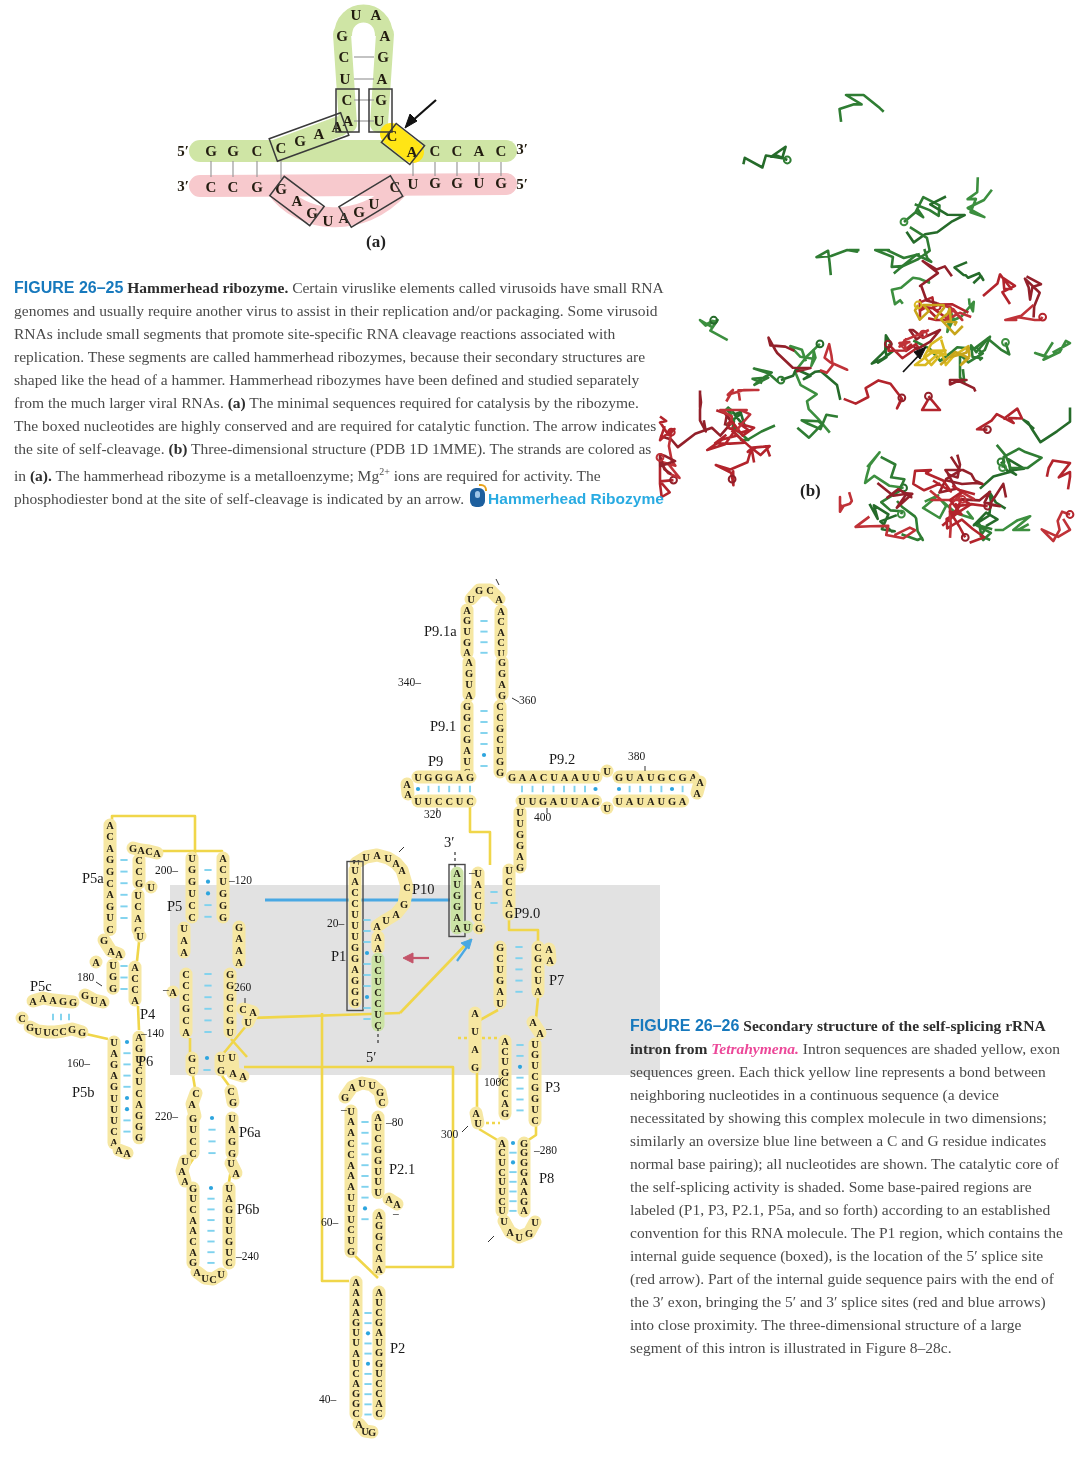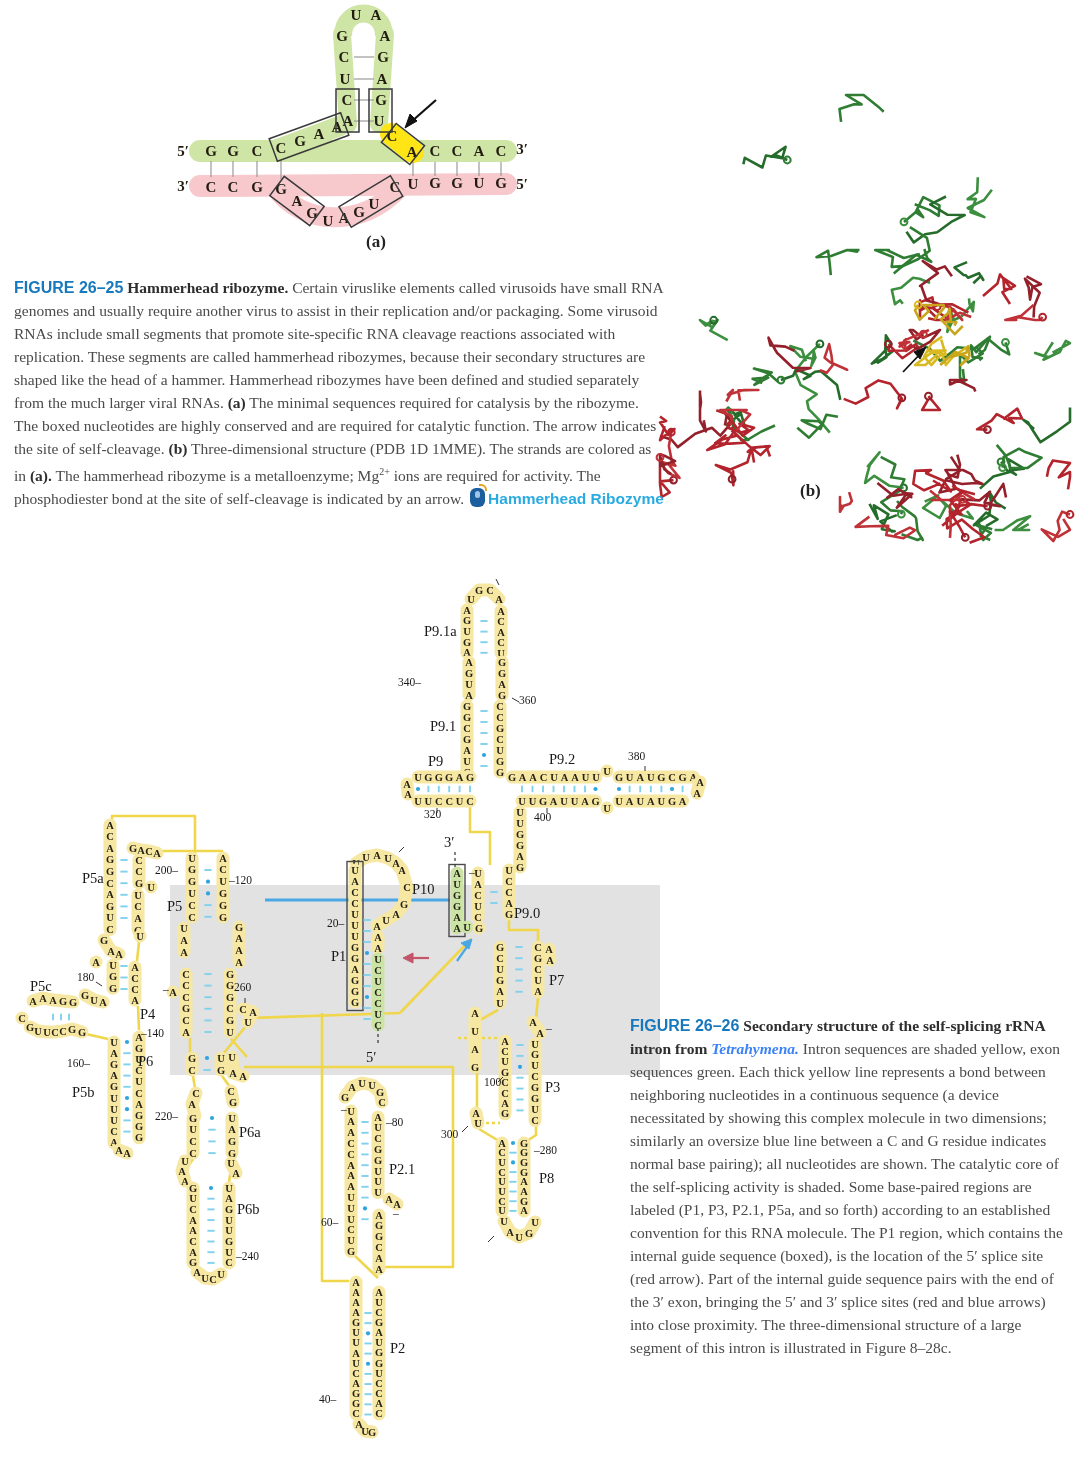--- a/index.html
+++ b/index.html
@@ -2,21 +2,21 @@
 <html><head>
 <meta charset="utf-8">
 <style>
   html,body{margin:0;padding:0;background:#fff;}
   #page{position:relative;width:1080px;height:1470px;background:#fff;overflow:hidden;
         font-family:"Liberation Serif",serif;color:#3a3a3a;}
   .fig-svg{position:absolute;}
   .caption{position:absolute;font-size:15.5px;line-height:23px;color:#4a4a4a;text-align:left;}
   .caption .figlab{font-family:"Liberation Sans",sans-serif;font-weight:bold;color:#1779bd;font-size:16px;}
   .caption .b{font-weight:bold;color:#2e2e2e;}
-  .caption .bi{font-weight:bold;font-style:italic;color:#3b82f6;}
+  .caption .bi{font-weight:bold;font-style:italic;color:#ec4899;}
   .caption .sup{vertical-align:super;font-size:10px;}
   .caption .figlink{font-family:"Liberation Sans",sans-serif;font-weight:bold;color:#29abe2;}
   .mouse-icon{display:inline-block;width:15px;height:19px;background:#1d5f9e;border-radius:6px;
               position:relative;vertical-align:-3px;margin:0 3px 0 6px;}
   .mouse-icon:before{content:"";position:absolute;left:5px;top:3px;width:5px;height:7px;
               background:#9fc6e8;border-radius:3px;}
   .mouse-icon:after{content:"";position:absolute;left:9px;top:-4px;width:6px;height:5px;
               border-top:2px solid #e8a21a;border-right:2px solid #e8a21a;border-radius:0 6px 0 0;}
 </style>
 </head>

